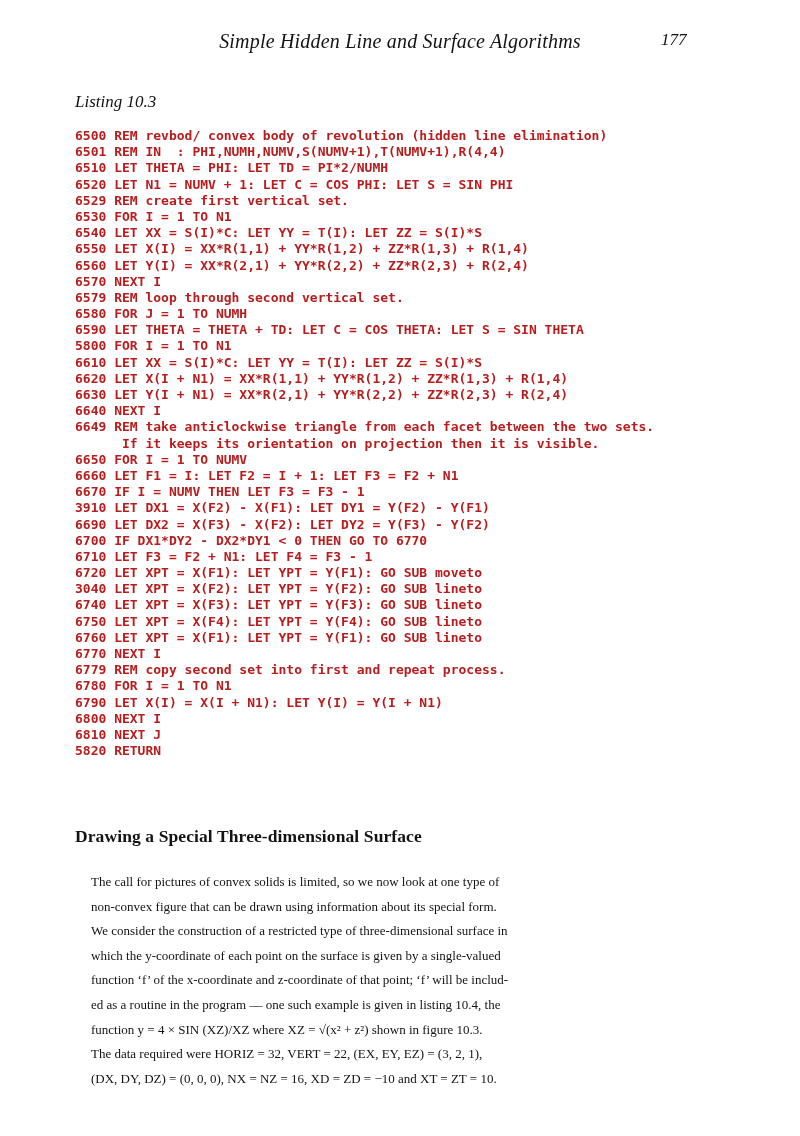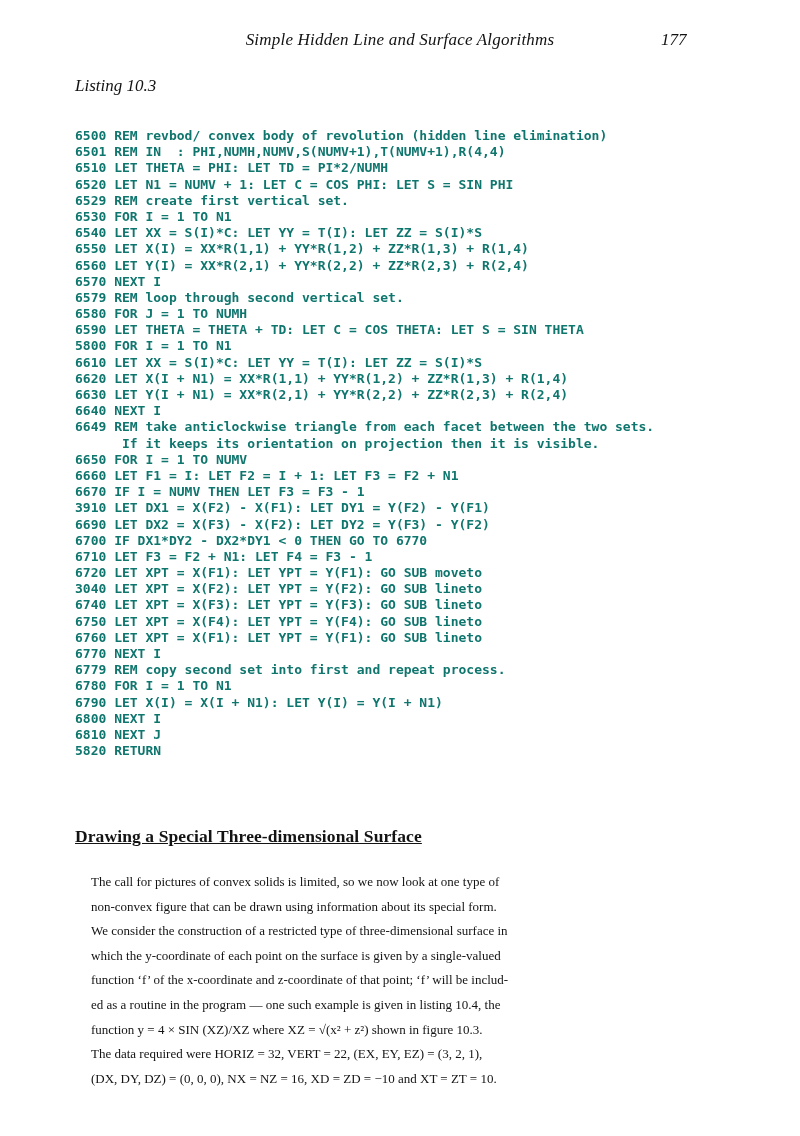--- a/index.html
+++ b/index.html
@@ -19,60 +19,59 @@
     position: absolute;
     inset: 0;
   }
   .running-head {
     position: absolute;
     top: 30px;
     left: 0;
     width: 800px;
     text-align: center;
     font-style: italic;
-    font-size: 17px;
+    font-size: 20px;
     letter-spacing: 0.2px;
   }
   .page-number {
     position: absolute;
     top: 30px;
     left: 661px;
     font-style: italic;
     font-size: 17px;
   }
   .listing-caption {
     position: absolute;
-    top: 76px;
+    top: 92px;
     left: 75px;
     font-style: italic;
     font-size: 17px;
   }
   .code-listing {
     position: absolute;
     top: 128px;
     left: 75px;
     font-family: "DejaVu Sans Mono", "Liberation Mono", monospace;
     font-size: 13px;
     font-weight: 700;
     line-height: 16.2px;
-    color: #0f766e;
+    color: #b91c1c;
   }
   .code-line {
     white-space: pre;
     height: 16.2px;
   }
   .section-heading {
     position: absolute;
     top: 826px;
     left: 75px;
     margin: 0;
     font-size: 17.5px;
     font-weight: 700;
     letter-spacing: 0.1px;
-    text-decoration: underline;
   }
   .paragraph {
     position: absolute;
     top: 870px;
     left: 91px;
     width: 672px;
     font-size: 13px;
     line-height: 24.6px;
   }
   .para-line {

